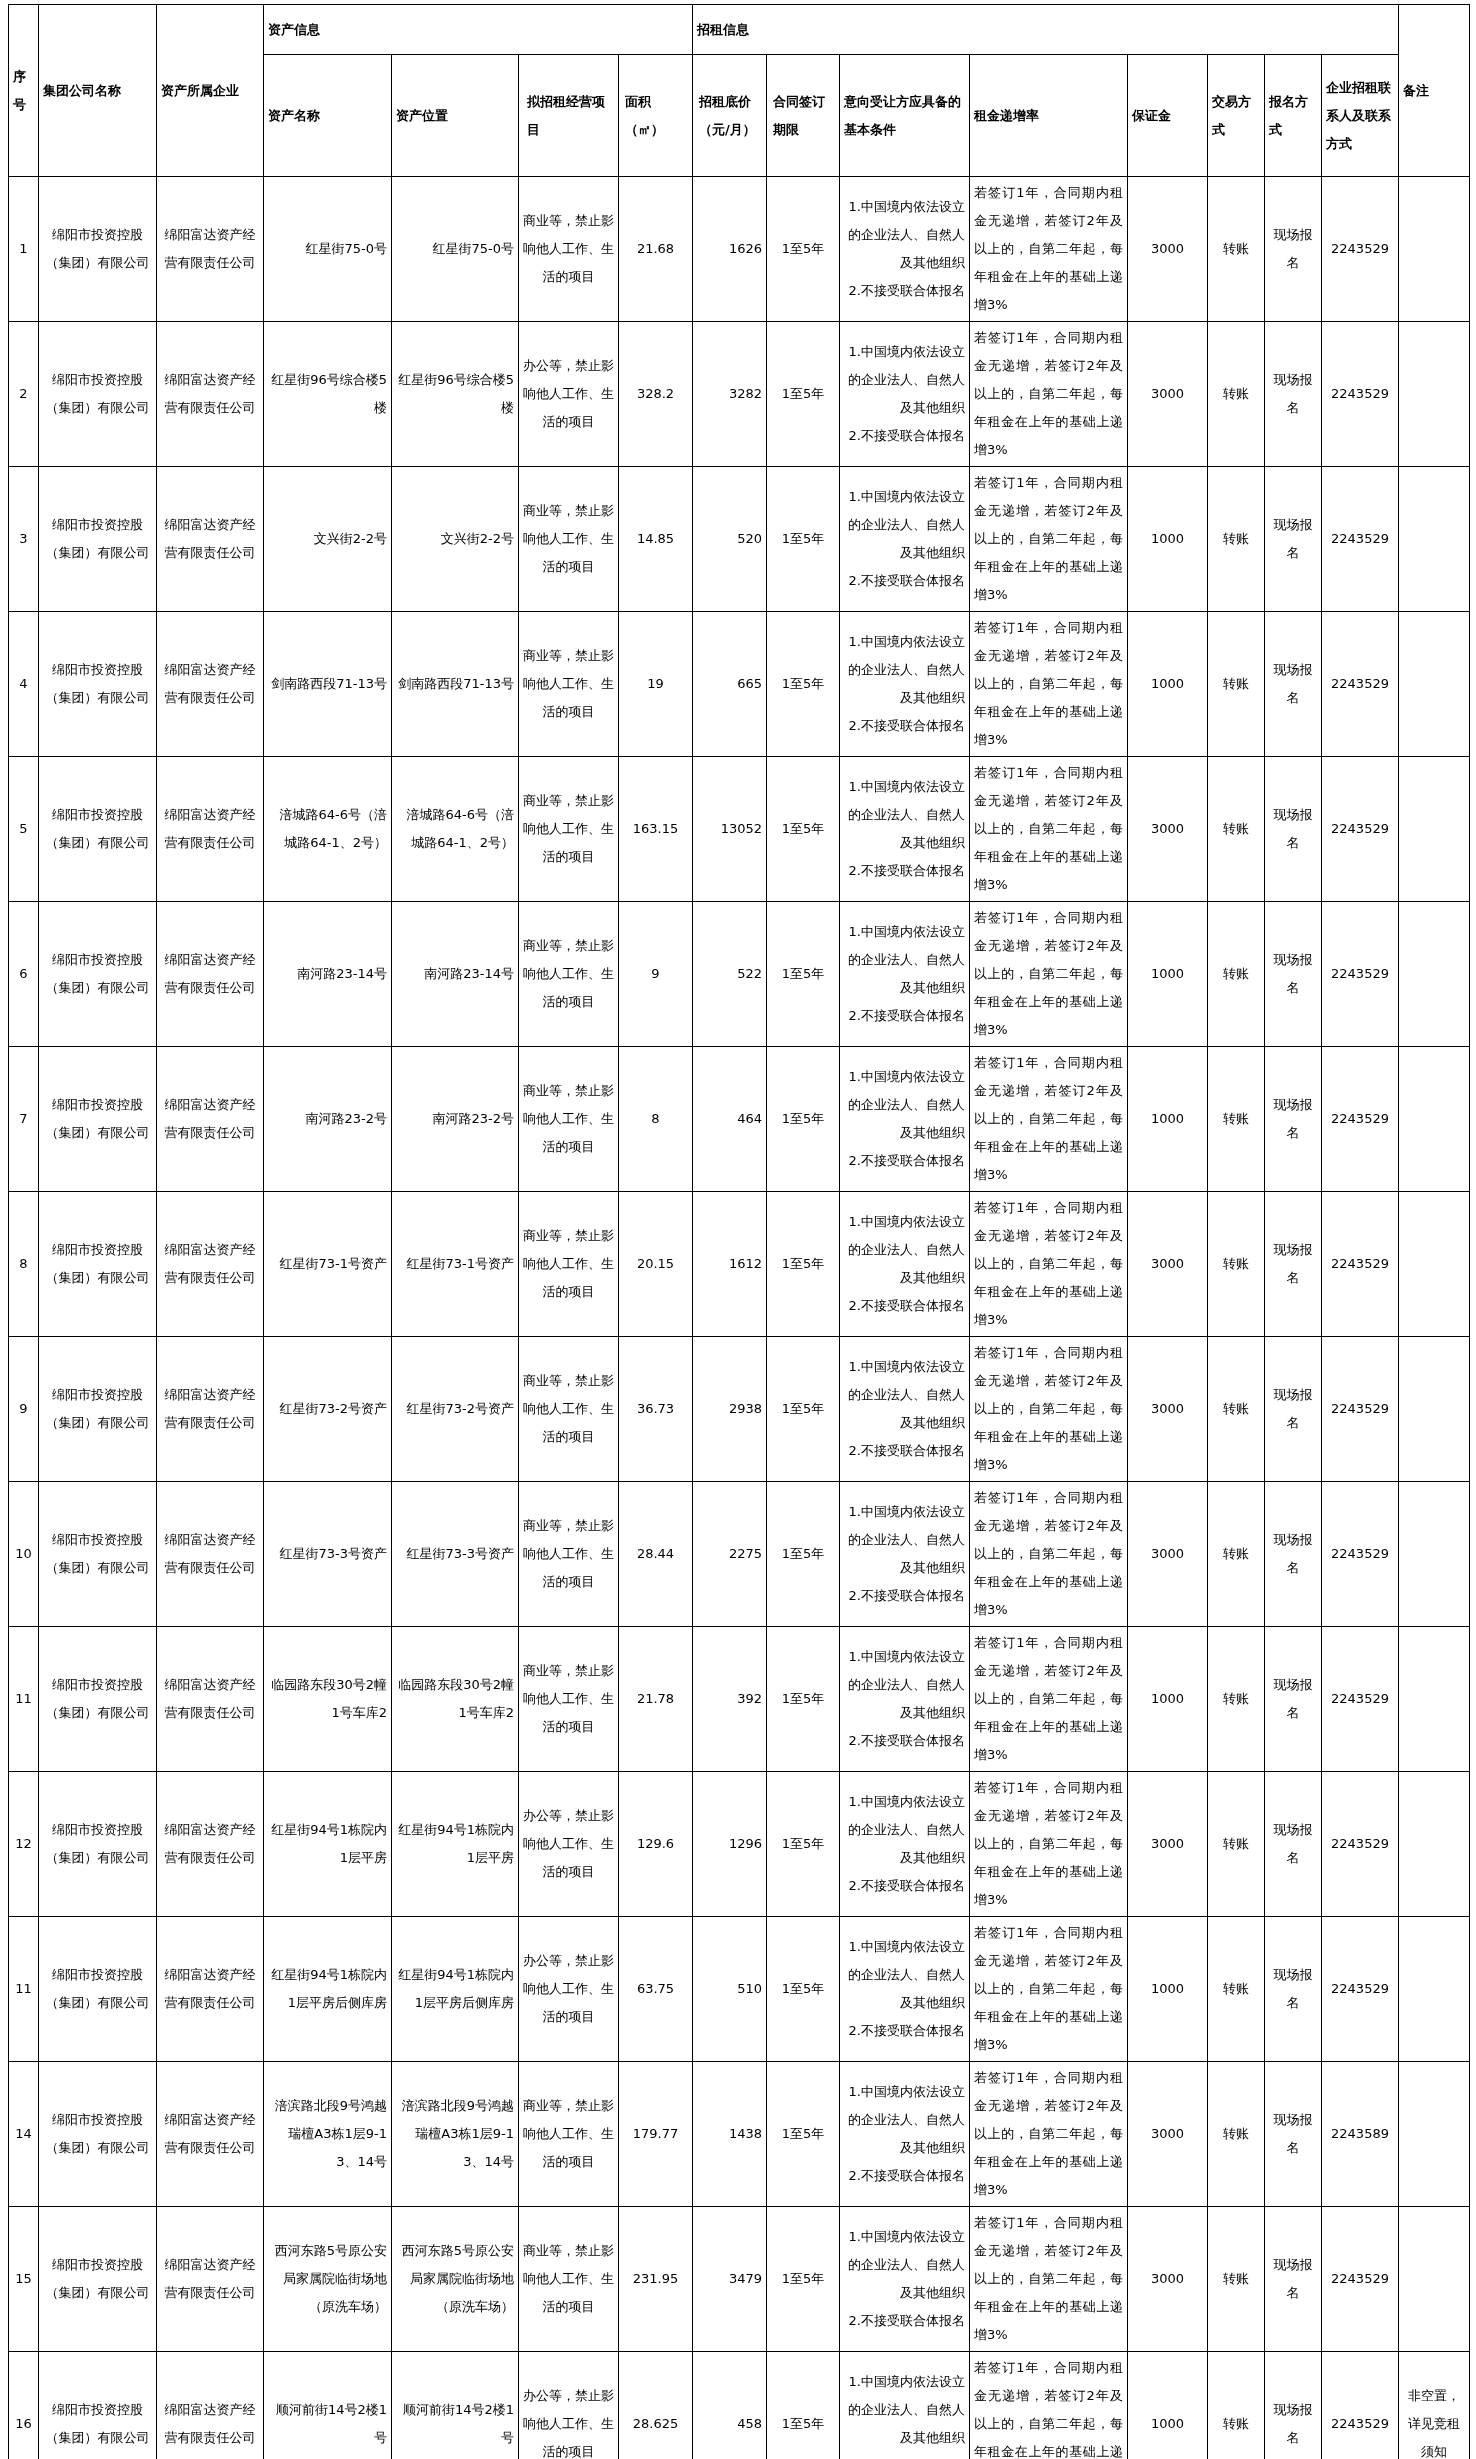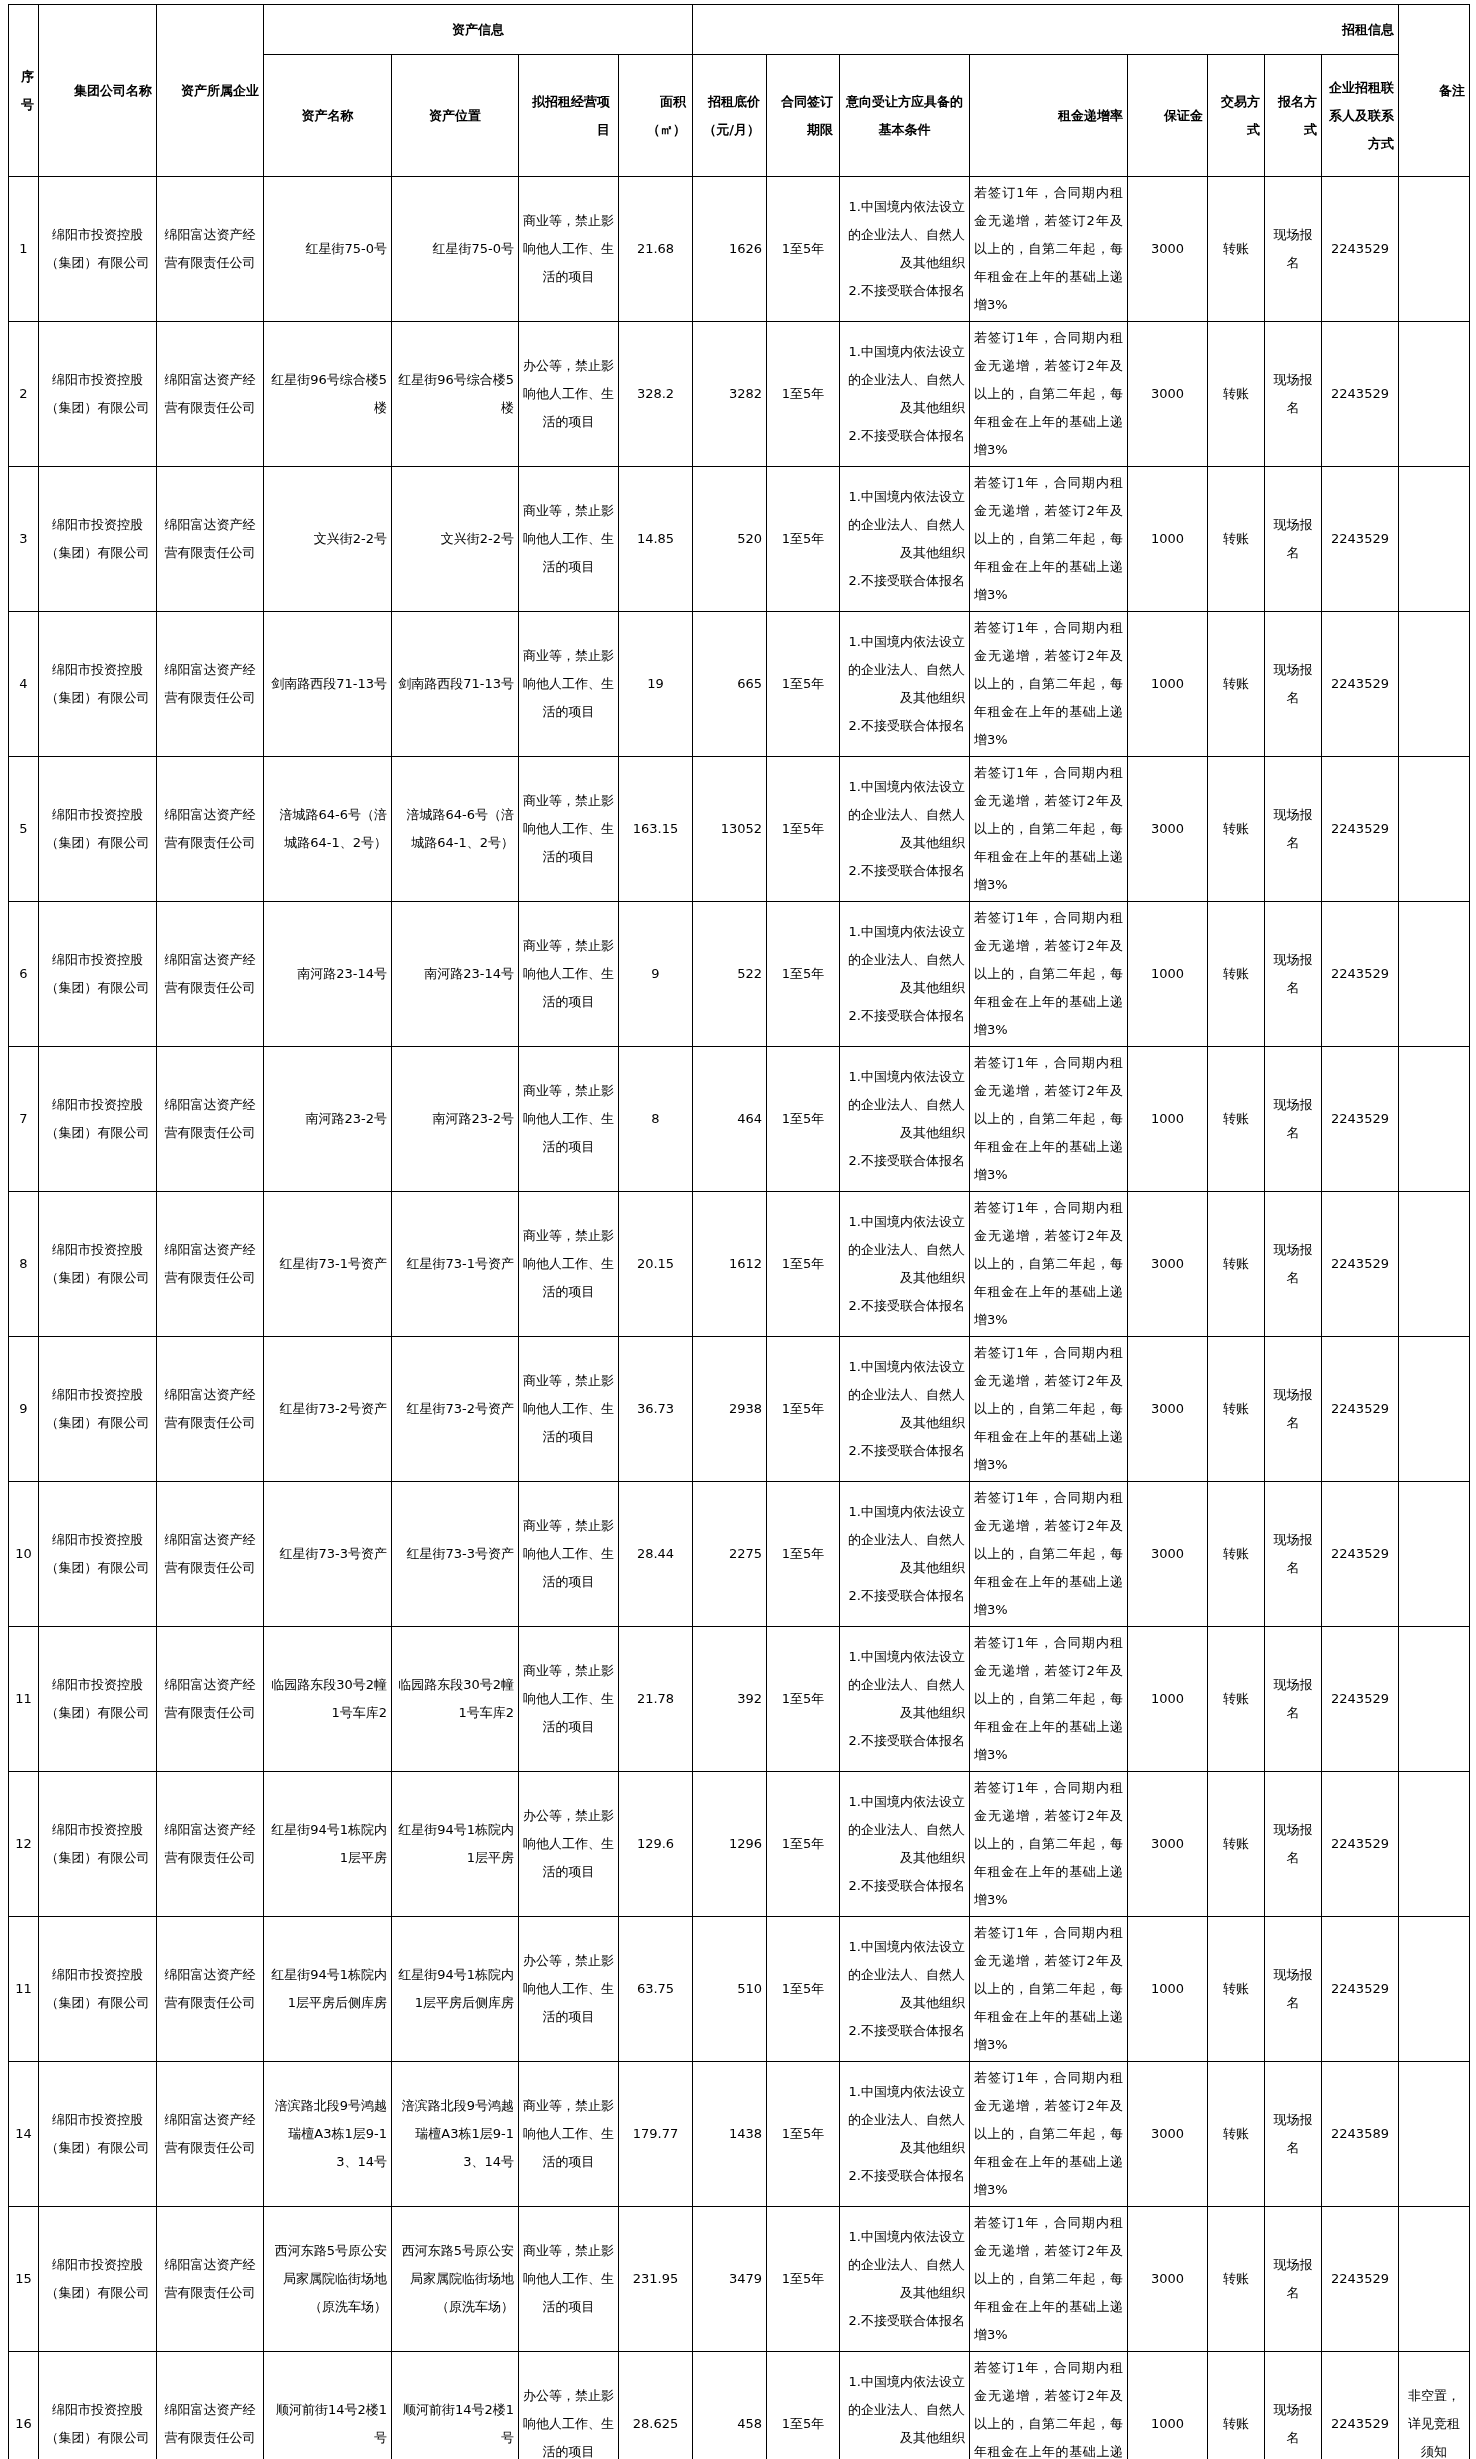--- a/index.html
+++ b/index.html
@@ -20,25 +20,25 @@
     border: 1px solid #000;
     font-size: 13px;
     padding: 2px 4px;
     vertical-align: middle;
     overflow: hidden;
     word-break: break-all;
   }
   thead th {
     font-weight: bold;
     line-height: 28px;
-    text-align: right;
+    text-align: left;
   }
   thead tr.h1 { height: 50px; }
   thead tr.h2 { height: 122px; }
-  thead th.al { text-align: center; }
+  thead th.al { text-align: left; }
   thead th.pad8 { padding-left: 8px; padding-right: 8px; font-family: Liberation Serif, serif; }
   thead th.pad6 { padding-left: 6px; padding-right: 6px; margin-top: 44px; }
   tbody tr { height: 117px; }
   tbody td { line-height: 28px; }
   td.c-no, td.c-area, td.c-term, td.c-dep, td.c-pay, td.c-sign,
   td.c-contact, td.c-remark, td.c-group, td.c-ent, td.c-proj { text-align: center; }
   td.c-name, td.c-loc, td.c-cond { text-align: right; }
   td.c-price { text-align: right; padding-right: 5px; }
   td.c-incr { text-align: justify; }
   td.c-cond div { margin: 0; }

